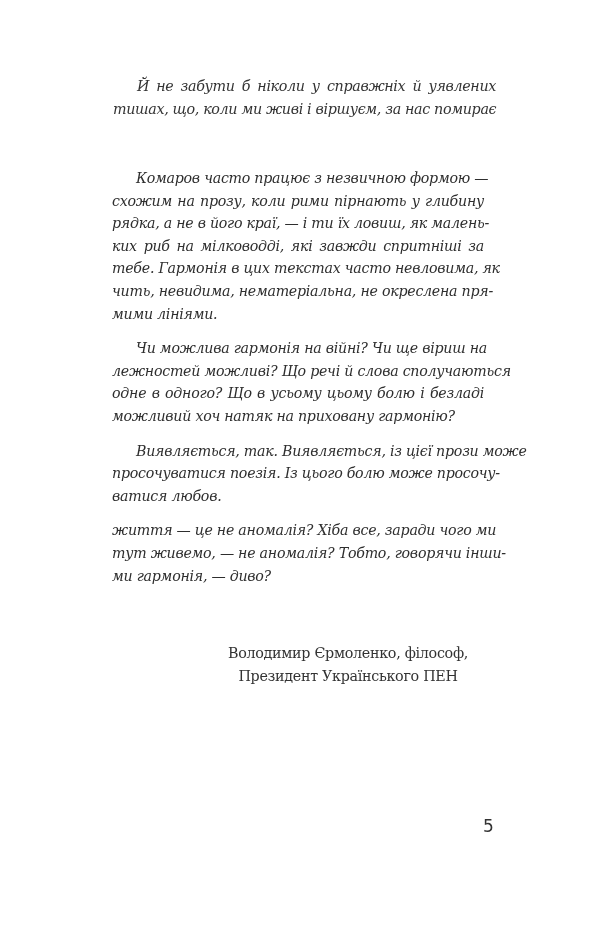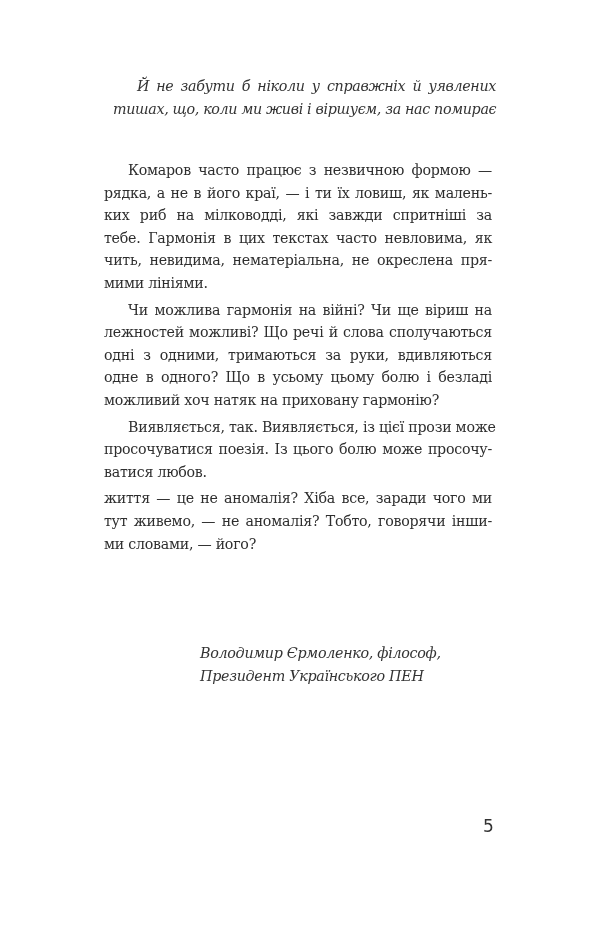--- a/index.html
+++ b/index.html
@@ -10,28 +10,28 @@
       font-family: "DejaVu Serif", serif; font-style: italic;
       font-size: 14.3px; line-height: 22.5px; color: #333;
       letter-spacing: -0.35px;
     }
     .body-text {
       position: absolute; left: 100px; top: 155px; width: 396px;
       font-family: "DejaVu Serif", serif;
       font-size: 14.2px; line-height: 22.6px; color: #2e2e2e;
       letter-spacing: -0.25px;
     }
-    .body-text p { margin: 4px; text-indent: 0; }
+    .body-text p { margin: 12px; text-indent: 0; font-style: italic; }
     .line { display: block; white-space: nowrap; text-align: justify; text-align-last: justify; height: 22.6px; }
     .line.indent { padding-left: 24px; }
     .line.last { text-align-last: left; }
     .signature {
       position: absolute; left: 200px; top: 642px; width: 296px;
-      font-family: "DejaVu Serif", serif; font-style: italic;
-      font-size: 14.3px; line-height: 23px; color: #333; text-align: left;
+      font-family: "DejaVu Serif", serif; 
+      font-size: 14.3px; line-height: 23px; color: #333; text-align: center;
       letter-spacing: -0.3px;
     }
     .signature span { display: block; }
     .page-number {
       position: absolute; left: 483px; top: 816px;
       font-family: "DejaVu Sans", sans-serif; font-size: 17px; color: #333;
     }
   </style>
 </head>
 <body>
@@ -39,42 +39,42 @@
 <div class="page">
 
   <div class="epigraph">
     <span class="line indent">Й не забути б ніколи у справжніх й уявлених</span>
     <span class="line">тишах, що, коли ми живі і віршуєм, за нас помирає</span>
   </div>
 
   <div class="body-text">
     <p>
       <span class="line indent">Комаров часто працює з незвичною формою —</span>
+      <span class="line">схожим на прозу, коли рими пірнають у глибину</span>
       <span class="line">рядка, а не в його краї, — і ти їх ловиш, як малень-</span>
       <span class="line">ких риб на мілководді, які завжди спритніші за</span>
       <span class="line">тебе. Гармонія в цих текстах часто невловима, як</span>
       <span class="line">чить, невидима, нематеріальна, не окреслена пря-</span>
       <span class="line last">мими лініями.</span>
     </p>
     <p>
       <span class="line indent">Чи можлива гармонія на війні? Чи ще віриш на</span>
       <span class="line">лежностей можливі? Що речі й слова сполучаються</span>
-      <span class="line">одні з одними, тримаються за руки, вдивляються</span>
       <span class="line">одне в одного? Що в усьому цьому болю і безладі</span>
       <span class="line last">можливий хоч натяк на приховану гармонію?</span>
     </p>
     <p>
       <span class="line indent">Виявляється, так. Виявляється, із цієї прози може</span>
       <span class="line">просочуватися поезія. Із цього болю може просочу-</span>
       <span class="line last">ватися любов.</span>
     </p>
     <p>
       <span class="line">життя — це не аномалія? Хіба все, заради чого ми</span>
       <span class="line">тут живемо, — не аномалія? Тобто, говорячи інши-</span>
-      <span class="line last">ми словами, — його?</span>
+      <span class="line last">ми гармонія, — диво?</span>
     </p>
   </div>
 
   <div class="signature">
     <span>Володимир Єрмоленко, філософ,</span>
     <span>Президент Українського ПЕН</span>
   </div>
 
   <div class="page-number">5</div>
 </div>

